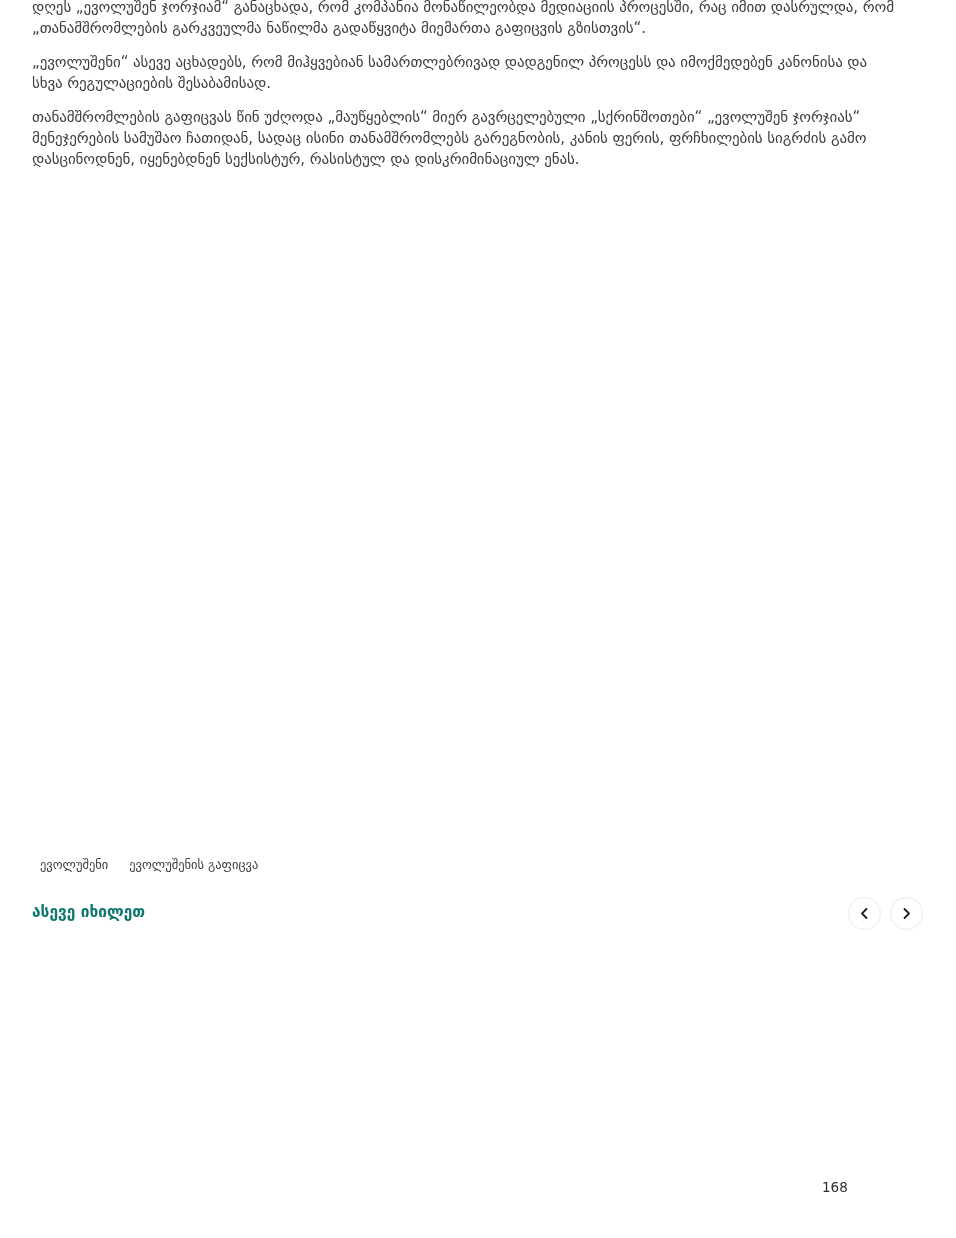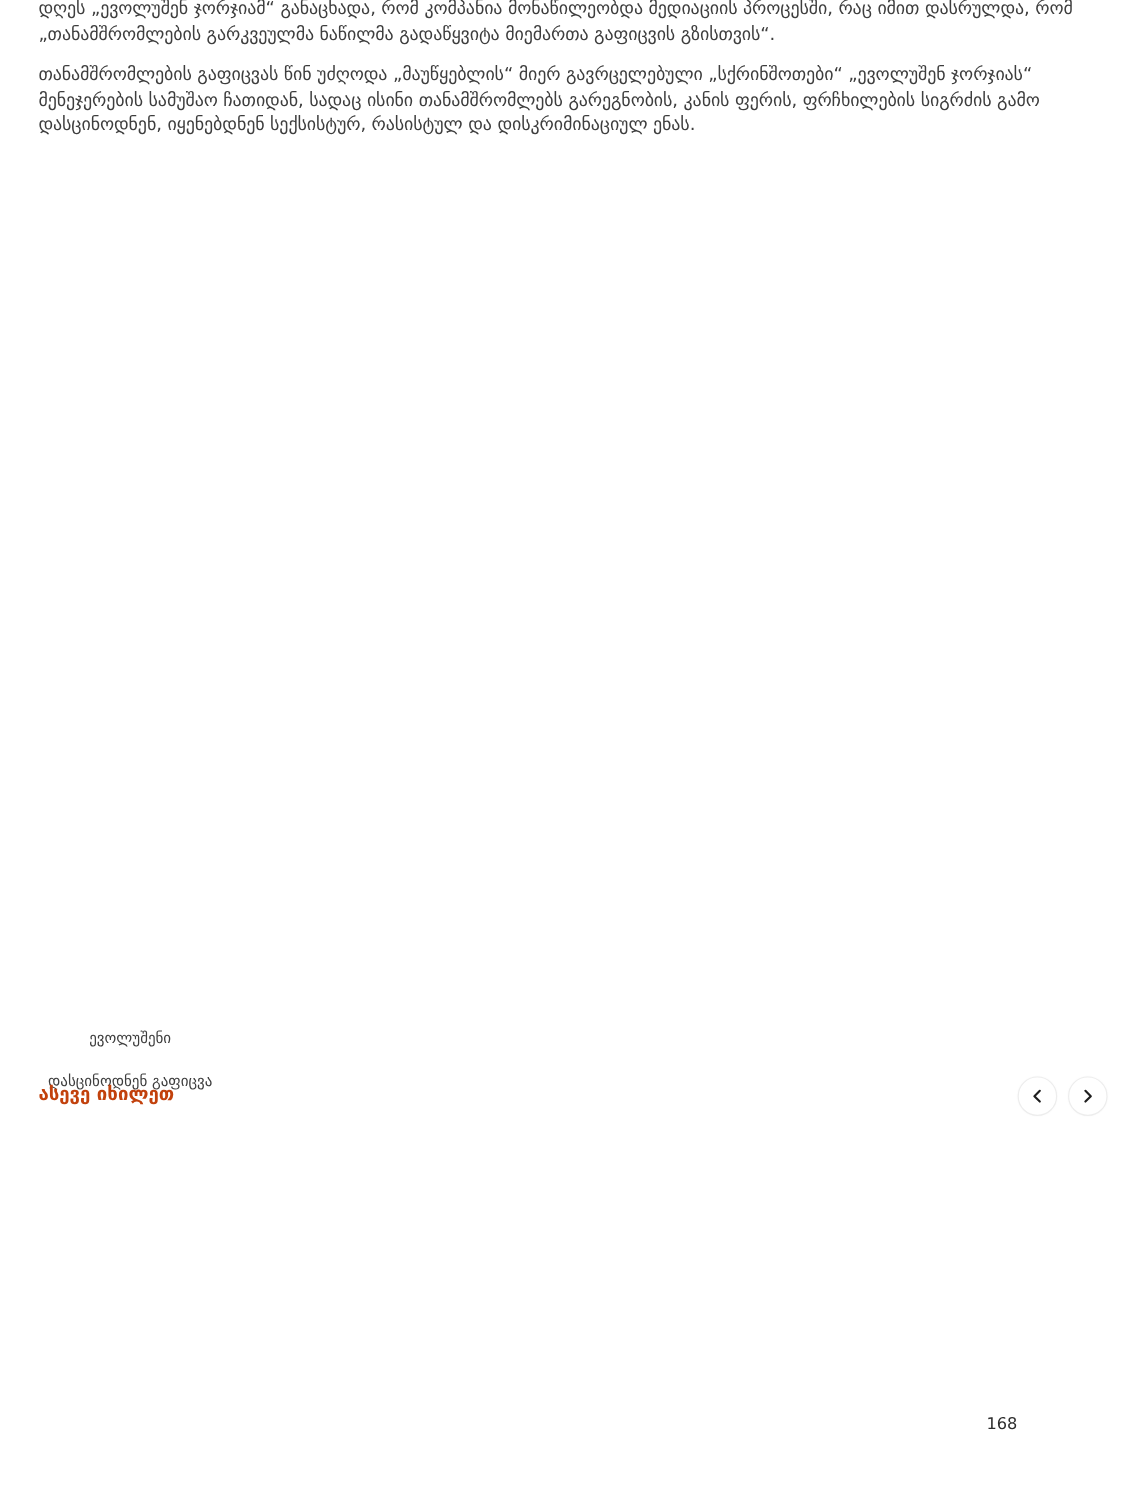--- a/index.html
+++ b/index.html
@@ -30,36 +30,35 @@
   .article p {
     margin: 0 0 14px 0;
   }
   .tags-row {
     position: absolute;
     top: 857px;
     left: 40px;
     display: flex;
     gap: 21px;
     align-items: center;
-    flex-direction: column;
   }
   .tag {
     font-size: 12.5px;
     color: #3e3e3e;
     text-decoration: none;
     cursor: pointer;
     white-space: nowrap;
   }
   .see-also-title {
     position: absolute;
     top: 903px;
     left: 32px;
     font-size: 15.5px;
     font-weight: bold;
-    color: #c2410c;
+    color: #0f766e;
   }
   .nav-buttons {
     position: absolute;
     top: 897px;
     left: 848px;
     display: flex;
     gap: 9px;
   }
   .nav-btn {
     width: 33px;
@@ -86,26 +85,27 @@
     text-align: center;
   }
 </style>
 </head>
 <body>
 
 <div class="page">
 
   <div class="article">
     <p>დღეს „ევოლუშენ ჯორჯიამ“ განაცხადა, რომ კომპანია მონაწილეობდა მედიაციის პროცესში, რაც იმით დასრულდა, რომ „თანამშრომლების გარკვეულმა ნაწილმა გადაწყვიტა მიემართა გაფიცვის გზისთვის“.</p>
+    <p>„ევოლუშენი“ ასევე აცხადებს, რომ მიჰყვებიან სამართლებრივად დადგენილ პროცესს და იმოქმედებენ კანონისა და სხვა რეგულაციების შესაბამისად.</p>
     <p>თანამშრომლების გაფიცვას წინ უძღოდა „მაუწყებლის“ მიერ გავრცელებული „სქრინშოთები“ „ევოლუშენ ჯორჯიას“ მენეჯერების სამუშაო ჩათიდან, სადაც ისინი თანამშრომლებს გარეგნობის, კანის ფერის, ფრჩხილების სიგრძის გამო დასცინოდნენ, იყენებდნენ სექსისტურ, რასისტულ და დისკრიმინაციულ ენას.</p>
   </div>
 
   <div class="tags-row">
     <a class="tag">ევოლუშენი</a>
-    <a class="tag">დასცინოდნენ გაფიცვა</a>
+    <a class="tag">ევოლუშენის გაფიცვა</a>
   </div>
 
   <div class="see-also-title">ასევე იხილეთ</div>
 
   <div class="nav-buttons">
     <button class="nav-btn">
       <span>
         <svg width="13" height="13" viewBox="0 0 13 13" fill="none">
           <polyline points="8.5,2 4,6.5 8.5,11" stroke="#1f1f1f" stroke-width="1.8" stroke-linecap="round" stroke-linejoin="round" fill="none"></polyline>
         </svg>

